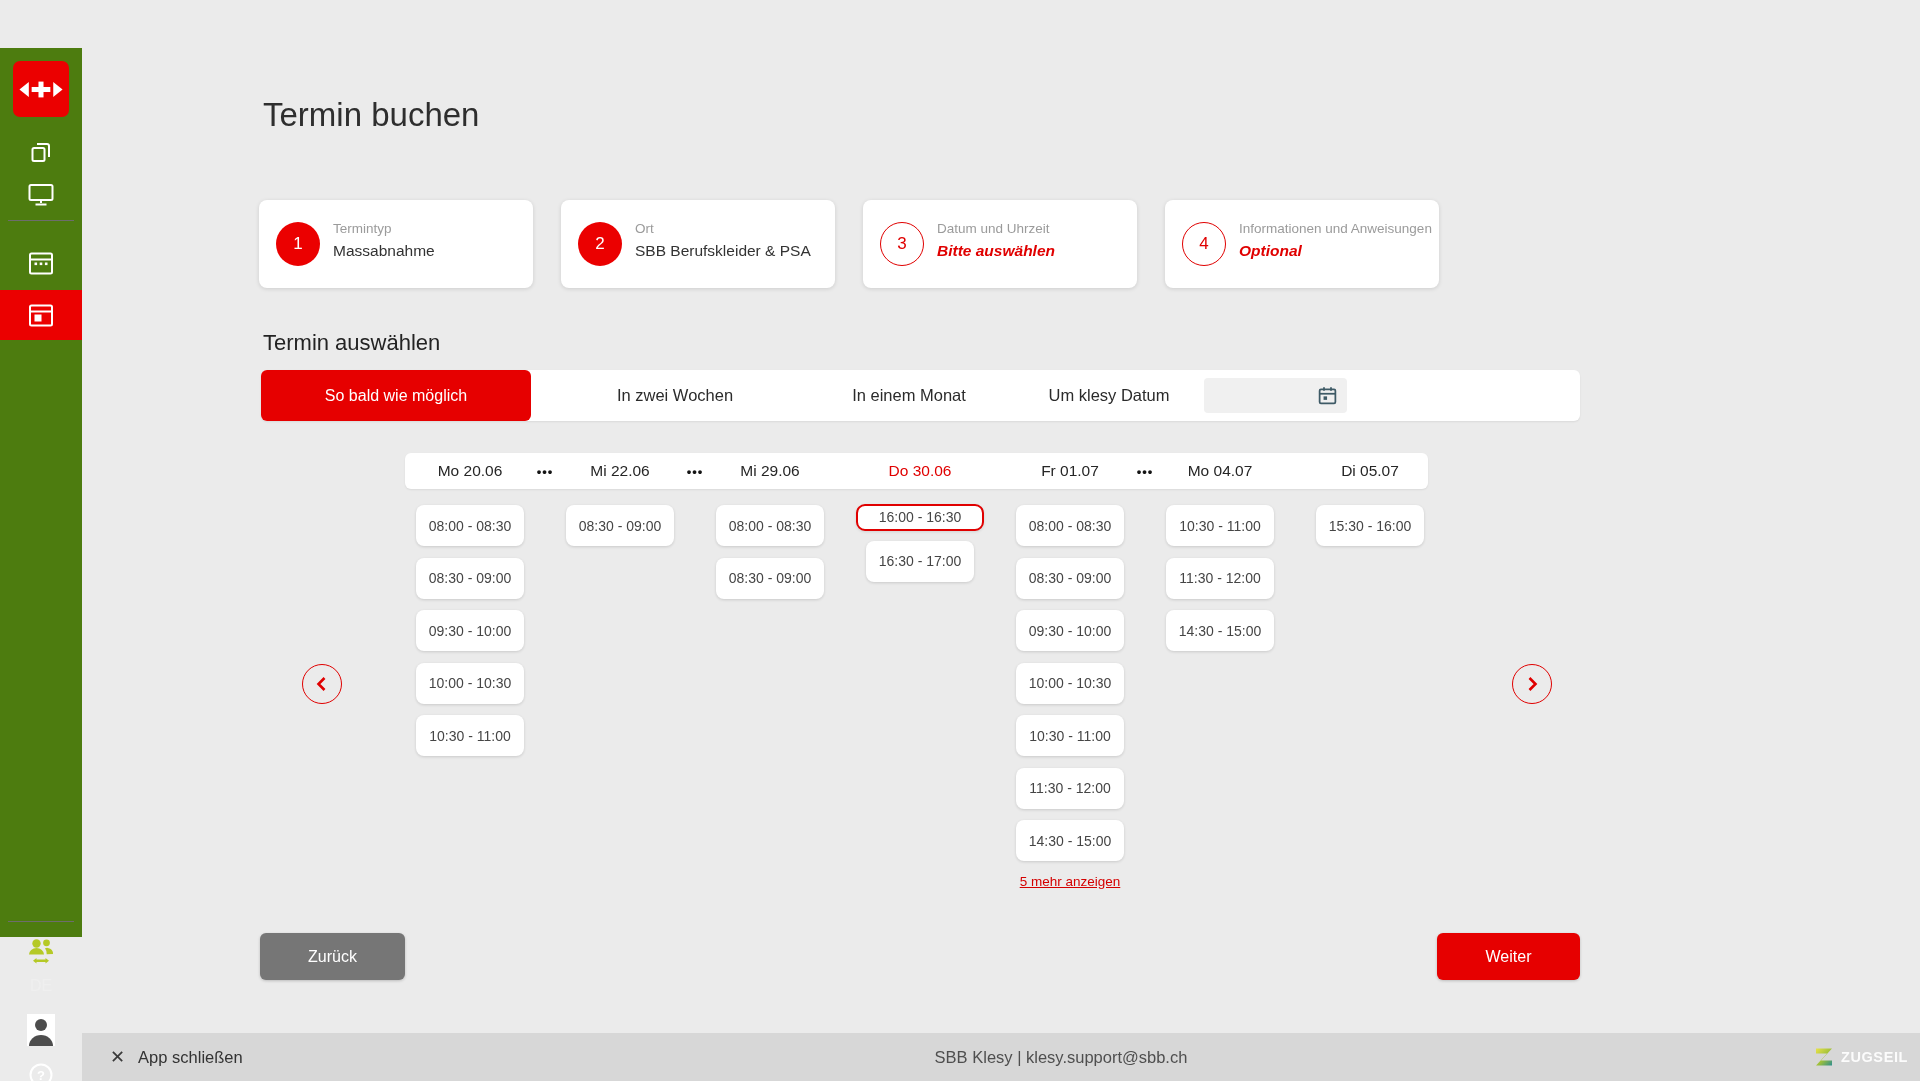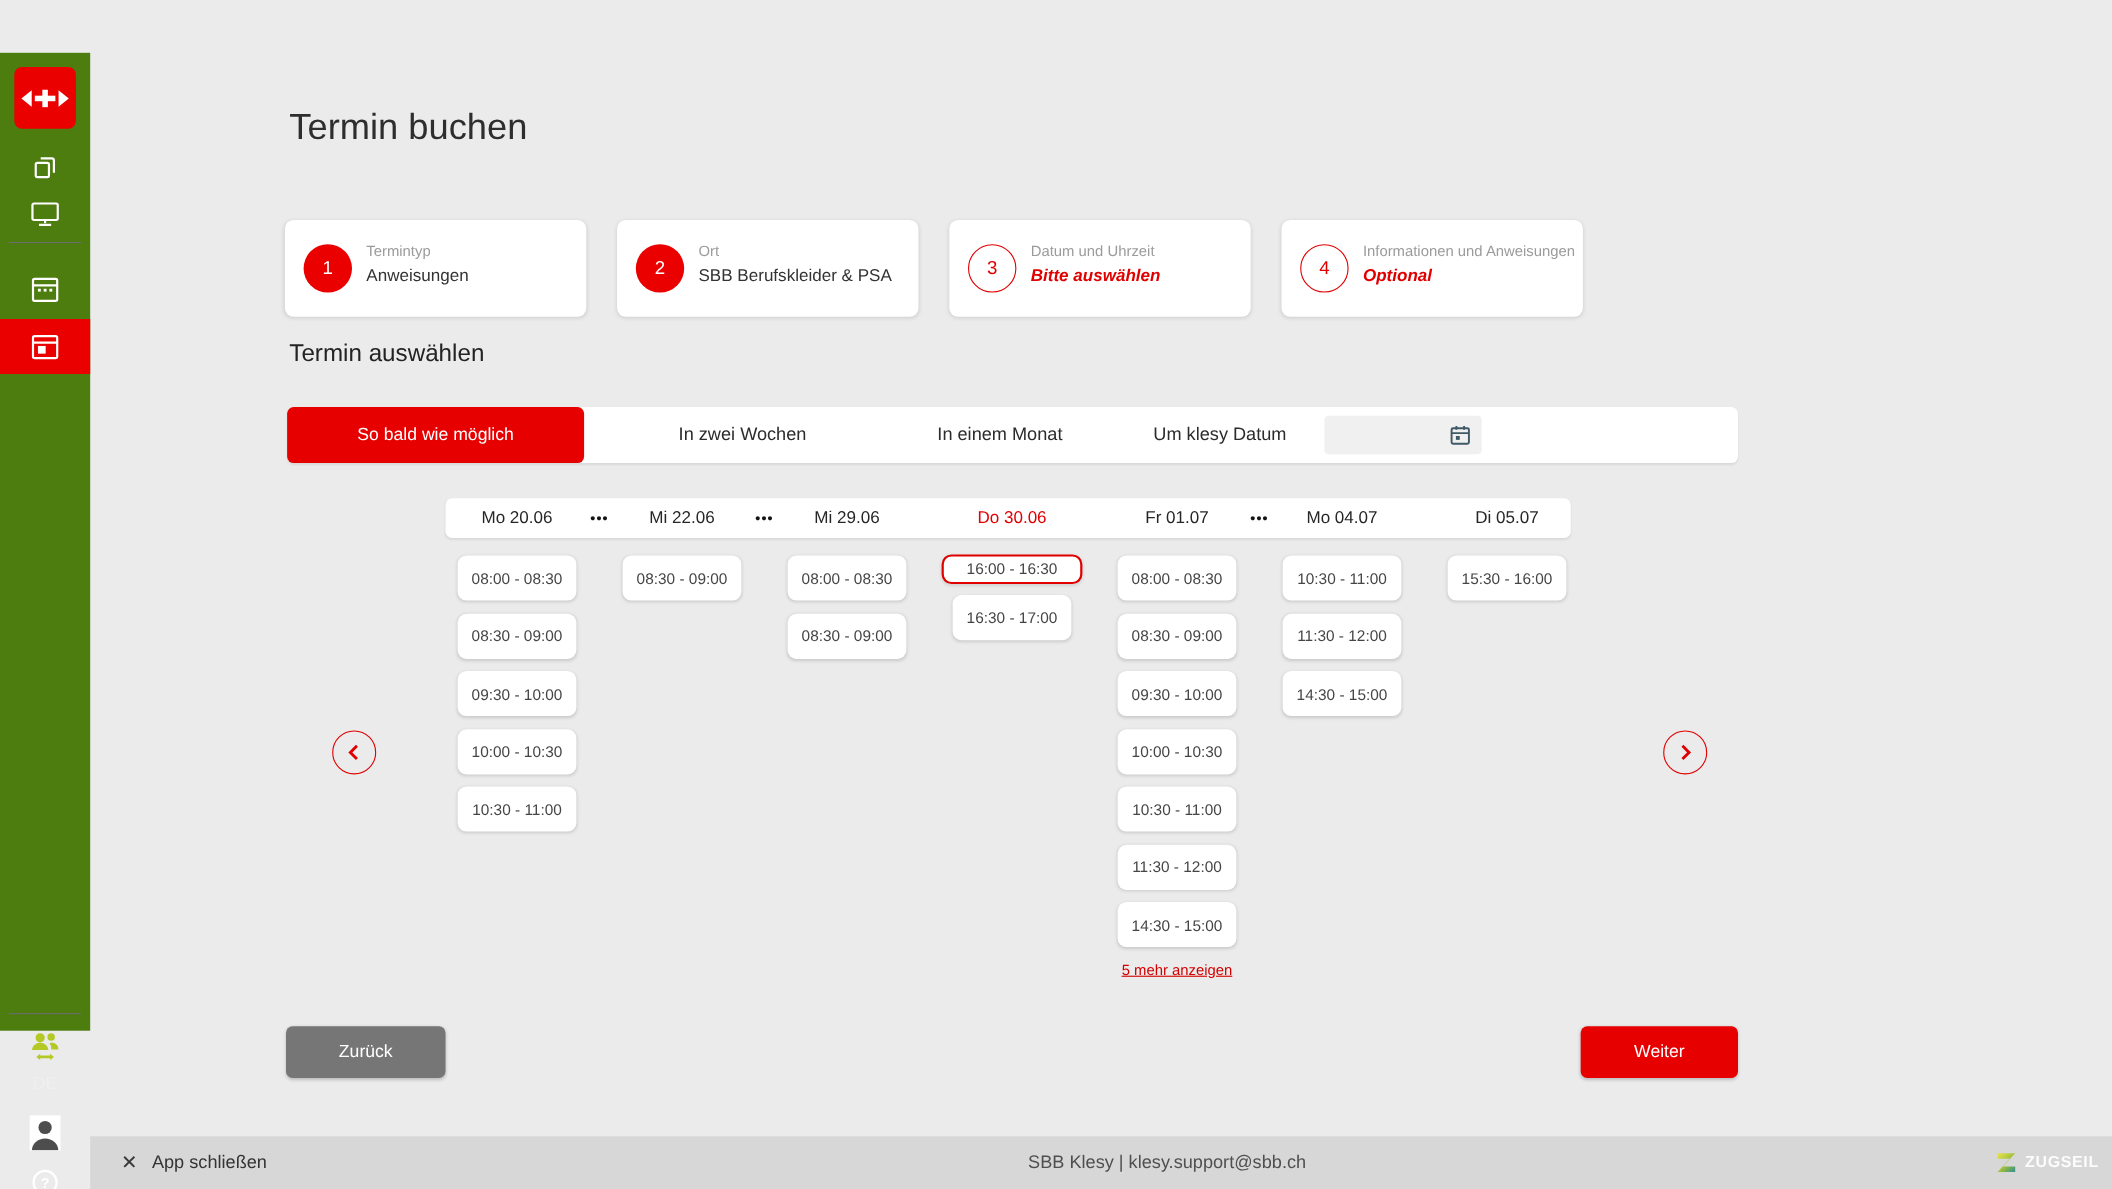--- a/index.html
+++ b/index.html
@@ -12,21 +12,21 @@
   .sidebar { position:absolute; left:0; top:0; width:82px; height:889px; background:#4d7c0f; z-index:10;margin-top:48px; }
   .sbb-logo { position:absolute; left:13px; top:13px; width:56px; height:56px; background:#EB0000; border-radius:7px; display:flex; align-items:center; justify-content:center; }
   .side-btn { position:absolute; left:0; width:82px; height:36px; background:none; border:0; display:flex; align-items:center; justify-content:center; cursor:pointer; }
   .side-divider { position:absolute; left:8px; width:66px; height:1px; background:#6d6d6d; }
   .side-active { position:absolute; left:0; top:242px; width:82px; height:50px; background:#EB0000; display:flex; align-items:center; justify-content:center; cursor:pointer; }
   .side-lang { position:absolute; top:929px; left:0; width:82px; text-align:center; color:#efefef; font-size:16px; cursor:pointer; }
   .avatar { position:absolute; left:27px; top:966px; width:28px; height:32px; background:#fff; overflow:hidden; cursor:pointer; }
   .side-brand { position:absolute; left:14px; top:1044px; width:56px; height:20px; }
   
   .page-title { position:absolute; left:263px; top:96px; font-size:33px; font-weight:400; color:#2e2e2e; }
-  .section-title { position:absolute; left:263px; top:308px; font-size:22px; font-weight:400; color:#232323; }
+  .section-title { position:absolute; left:263px; top:330px; font-size:22px; font-weight:400; color:#232323; }
   
   .step-card { position:absolute; top:200px; width:274px; height:88px; background:#fff; border-radius:8px; box-shadow:0 1px 4px rgba(0,0,0,.13); cursor:pointer; }
   .step-circle { position:absolute; left:17px; top:22px; width:44px; height:44px; border-radius:50%; display:flex; align-items:center; justify-content:center; font-size:17px; }
   .step-circle.done { background:#EB0000; color:#fff; }
   .step-circle.open { border:1.5px solid #E00000; color:#E00000; background:#fff; }
   .step-label { position:absolute; left:74px; top:21px; font-size:13.5px; color:#9b9b9b; white-space:nowrap; }
   .step-value { position:absolute; left:74px; top:42px; font-size:15.5px; color:#333; white-space:nowrap; }
   .step-value.red { color:#E00000; font-style:italic; font-weight:600; }
   
   .tabbar { position:absolute; left:261px; top:370px; width:1319px; height:51px; background:#fff; border-radius:6px; box-shadow:0 1px 2px rgba(0,0,0,.08); }
@@ -140,21 +140,21 @@
       <path d="M41 7 h12 v9 h-5 v-4 h-7 z"></path>
     </svg>
   </div>
 </aside>
 
 <h1 class="page-title">Termin buchen</h1>
 
 <div class="step-card" style="left:259px">
   <div class="step-circle done">1</div>
   <div class="step-label">Termintyp</div>
-  <div class="step-value">Anweisungen</div>
+  <div class="step-value">Massabnahme</div>
 </div>
 <div class="step-card" style="left:561px">
   <div class="step-circle done">2</div>
   <div class="step-label">Ort</div>
   <div class="step-value">SBB Berufskleider &amp; PSA</div>
 </div>
 <div class="step-card" style="left:863px">
   <div class="step-circle open">3</div>
   <div class="step-label">Datum und Uhrzeit</div>
   <div class="step-value red">Bitte auswählen</div>

